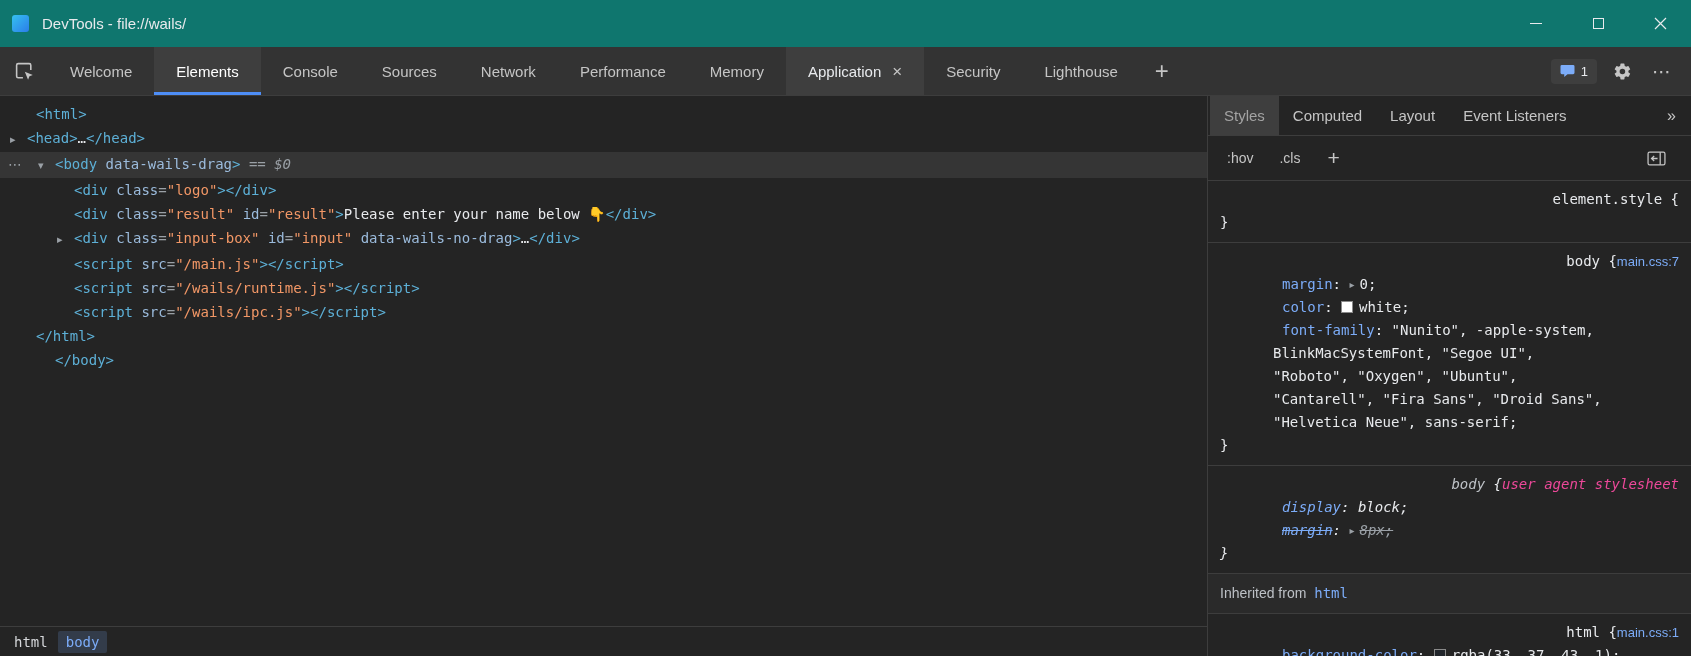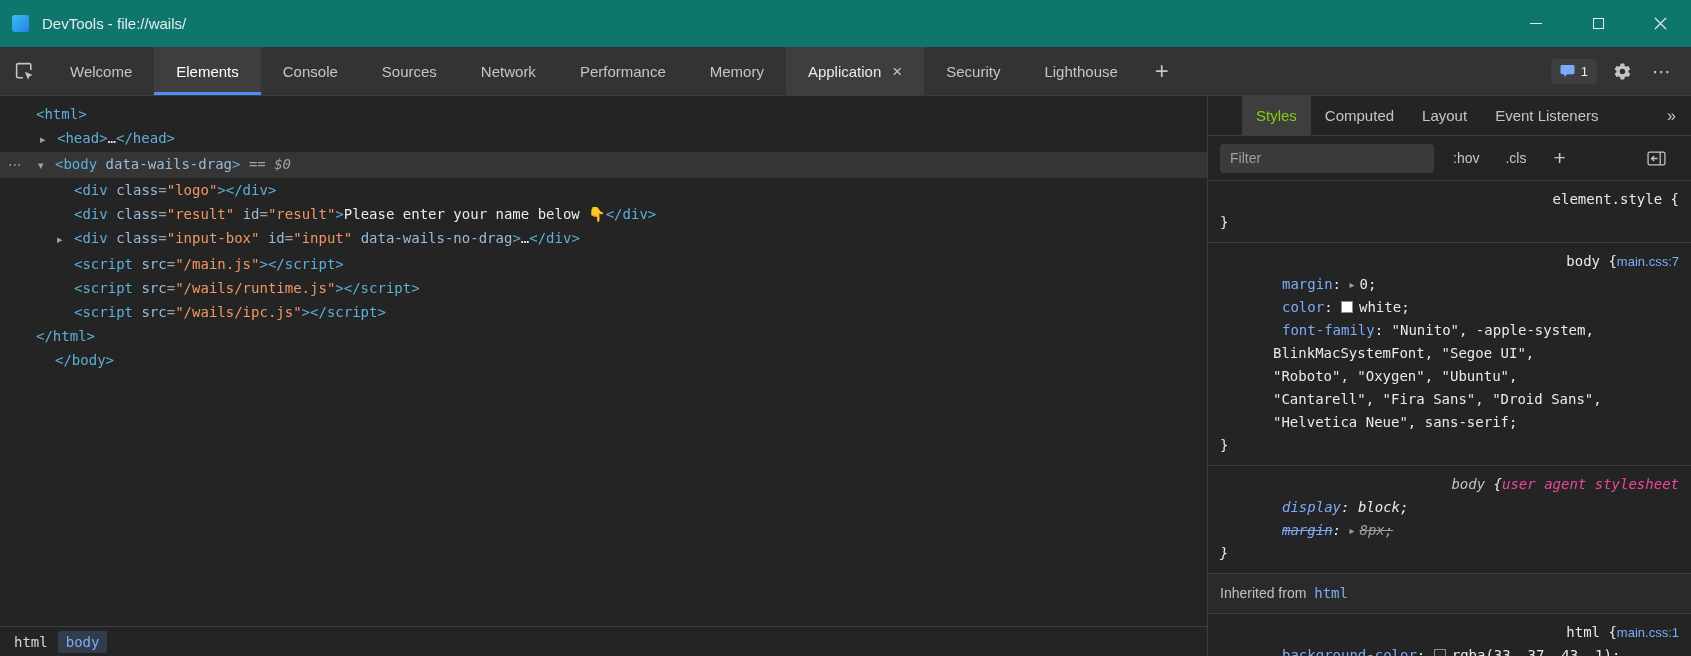--- a/index.html
+++ b/index.html
@@ -58,21 +58,21 @@
 
   .breadcrumbs{height:30px;flex:none;border-top:1px solid #3d3d3d;background:#242424;display:flex;
                align-items:center;padding-left:6px;gap:2px;font-family:"DejaVu Sans Mono","Liberation Mono",monospace;font-size:14px;}
   .crumb{padding:3px 8px;color:#d5d7da;border-radius:2px;}
   .crumb.active{background:rgba(124,172,248,0.18);color:#7cacf8;}
 
   
   .styles-panel{flex:1;display:flex;flex-direction:column;background:#242424;min-width:0;}
   .sub-tabs{display:flex;align-items:stretch;height:40px;flex:none;border-bottom:1px solid #3d3d3d;padding-left:2px;}
   .sub-tab{padding:0 14px;display:flex;align-items:center;font-size:15px;color:#c5c5c5;white-space:nowrap;}
-  .sub-tab.active{background:#3e3e3e;color:#84cc16;margin-left:32px;}
+  .sub-tab.active{background:#3e3e3e;color:#a3a3a3;}
   .more-tabs{margin-left:auto;display:flex;align-items:center;padding:0 15px;color:#c5c5c5;font-size:16px;}
   .filter-row{display:flex;align-items:center;height:45px;flex:none;border-bottom:1px solid #3d3d3d;
               padding:0 12px;gap:12px;}
   .filter-input{width:214px;height:29px;background:#3b3b3b;border:none;border-radius:4px;color:#e8eaed;
                 padding:0 10px;font-size:14px;outline:none;font-family:"Liberation Sans",sans-serif;}
   .filter-input::placeholder{color:#9aa0a6;}
   .tool-btn{color:#c5c5c5;font-size:14px;padding:4px 7px;white-space:nowrap;}
   .plus-btn{font-size:21px;font-weight:300;padding:0 8px;}
   .sb-icon{margin-left:auto;margin-right:8px;}
 
@@ -178,21 +178,21 @@
         <span class="dots-glyph">⋯</span>
       </div>
     </div>
   </div>
 
   <div class="main">
 
     <div class="elements-panel">
       <div class="tree">
           <div class="t-row" style="padding-left: 36px;"><span class="t-arrow"></span><span class="tk-tag">&lt;html&gt;</span></div>
-          <div class="t-row" style="padding-left: 57px;"><span class="t-arrow">▸</span><span class="tk-tag">&lt;head&gt;</span><span class="tk-txt">…</span><span class="tk-tag">&lt;/head&gt;</span></div>
+          <div class="t-row" style="padding-left: 27px;"><span class="t-arrow">▸</span><span class="tk-tag">&lt;head&gt;</span><span class="tk-txt">…</span><span class="tk-tag">&lt;/head&gt;</span></div>
           <div class="t-row selected" style="padding-left: 55px;"><span class="t-gutter">⋯</span><span class="t-arrow">▾</span><span class="tk-tag">&lt;body </span><span class="tk-attr">data-wails-drag</span><span class="tk-tag">&gt;</span><span class="tk-dim"> == $0</span></div>
           <div class="t-row" style="padding-left: 74px;"><span class="t-arrow"></span><span class="tk-tag">&lt;div </span><span class="tk-attr">class</span><span class="tk-eq">=</span><span class="tk-str">"logo"</span><span class="tk-tag">&gt;&lt;/div&gt;</span></div>
           <div class="t-row" style="padding-left: 74px;"><span class="t-arrow"></span><span class="tk-tag">&lt;div </span><span class="tk-attr">class</span><span class="tk-eq">=</span><span class="tk-str">"result"</span><span class="tk-pln"> </span><span class="tk-attr">id</span><span class="tk-eq">=</span><span class="tk-str">"result"</span><span class="tk-tag">&gt;</span><span class="tk-txt">Please enter your name below </span><span class="tk-emoji">👇</span><span class="tk-tag">&lt;/div&gt;</span></div>
           <div class="t-row" style="padding-left: 74px;"><span class="t-arrow">▸</span><span class="tk-tag">&lt;div </span><span class="tk-attr">class</span><span class="tk-eq">=</span><span class="tk-str">"input-box"</span><span class="tk-pln"> </span><span class="tk-attr">id</span><span class="tk-eq">=</span><span class="tk-str">"input"</span><span class="tk-pln"> </span><span class="tk-attr">data-wails-no-drag</span><span class="tk-tag">&gt;</span><span class="tk-txt">…</span><span class="tk-tag">&lt;/div&gt;</span></div>
           <div class="t-row" style="padding-left: 74px;"><span class="t-arrow"></span><span class="tk-tag">&lt;script </span><span class="tk-attr">src</span><span class="tk-eq">=</span><span class="tk-str">"/main.js"</span><span class="tk-tag">&gt;&lt;/script&gt;</span></div>
           <div class="t-row" style="padding-left: 74px;"><span class="t-arrow"></span><span class="tk-tag">&lt;script </span><span class="tk-attr">src</span><span class="tk-eq">=</span><span class="tk-str">"/wails/runtime.js"</span><span class="tk-tag">&gt;&lt;/script&gt;</span></div>
           <div class="t-row" style="padding-left: 74px;"><span class="t-arrow"></span><span class="tk-tag">&lt;script </span><span class="tk-attr">src</span><span class="tk-eq">=</span><span class="tk-str">"/wails/ipc.js"</span><span class="tk-tag">&gt;&lt;/script&gt;</span></div>
           <div class="t-row" style="padding-left: 36px;"><span class="t-arrow"></span><span class="tk-tag">&lt;/html&gt;</span></div>
           <div class="t-row" style="padding-left: 55px;"><span class="t-arrow"></span><span class="tk-tag">&lt;/body&gt;</span></div>
         </div>
@@ -204,21 +204,20 @@
 
     <div class="styles-panel">
       <div class="sub-tabs">
         <div class="sub-tab active">Styles</div>
           <div class="sub-tab">Computed</div>
           <div class="sub-tab">Layout</div>
           <div class="sub-tab">Event Listeners</div>
           <div class="more-tabs">»</div>
       </div>
       <div class="filter-row">
-        <input class="filter-input" placeholder="Filter" style="">
         <div class="tool-btn">:hov</div>
         <div class="tool-btn">.cls</div>
         <div class="tool-btn plus-btn">+</div>
         <div class="icon-btn sb-icon">
           <svg width="19" height="15" viewBox="0 0 18 14" fill="none" stroke="#c5c5c5" stroke-width="1.2">
             <rect x="1" y="1" width="16" height="12" rx="1.5"></rect>
             <line x1="12.5" y1="1" x2="12.5" y2="13"></line>
             <path d="M10 7H4.5 M6.8 4.7L4.3 7l2.5 2.3"></path>
           </svg>
         </div>

